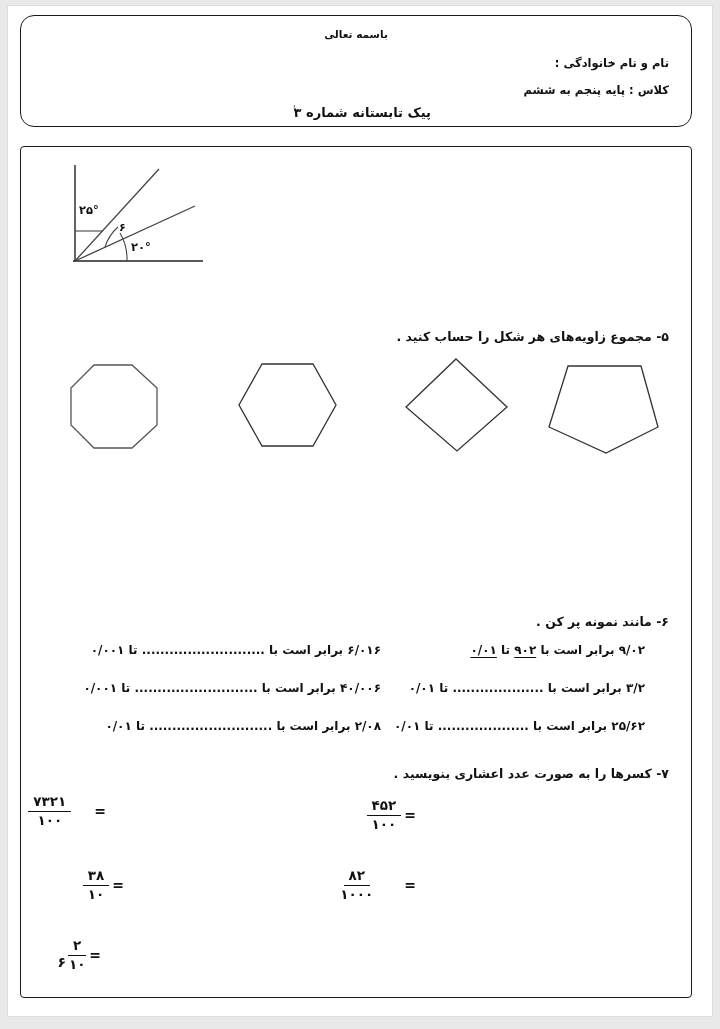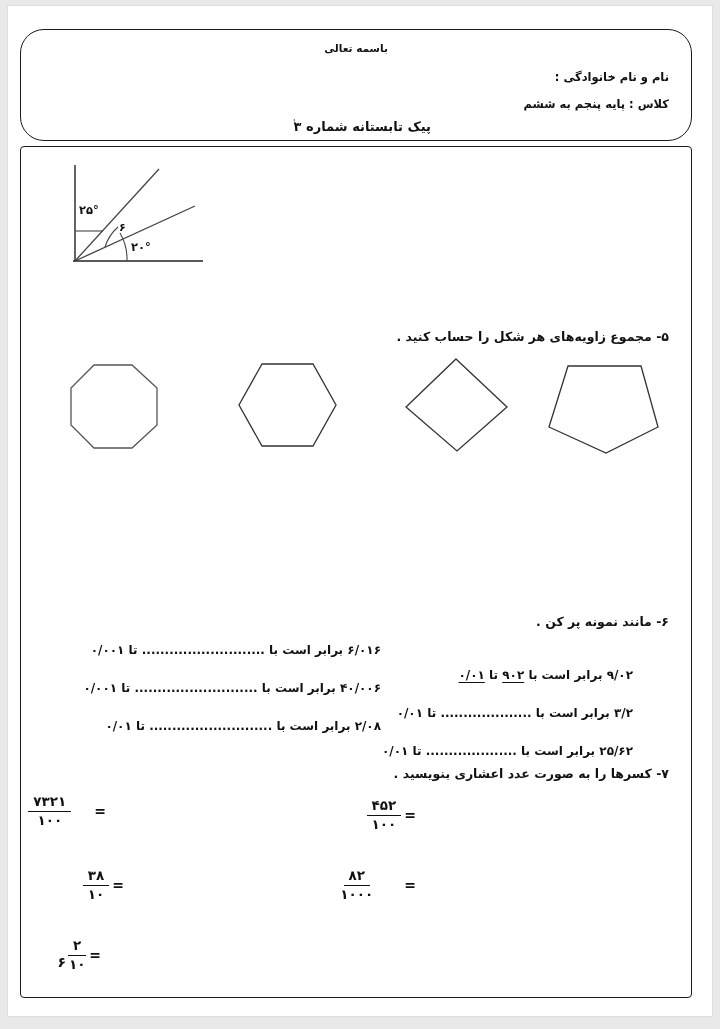--- a/index.html
+++ b/index.html
@@ -23,25 +23,25 @@
     width: 704px;
     height: 1010px;
     background: #ffffff;
     box-shadow: 0 0 0 1px #dedede;
   }
 
   
   .header-box {
     position: absolute;
     left: 12px;
-    top: 23px;
+    top: 9px;
     width: 672px;
     height: 112px;
     border: 1.6px solid #1a1a1a;
-    border-radius: 24px;
+    border-radius: 14px;
     box-sizing: border-box;
   }
   .basmala {
     position: absolute;
     top: 12px;
     left: 0;
     right: 0;
     text-align: center;
     font-size: 10.5px;
     font-weight: bold;
@@ -150,21 +150,21 @@
   }
   #fill-row-0 { top: 496px; }
   #fill-row-1 { top: 534px; }
   #fill-row-2 { top: 572px; }
 
   .fill-item {
     position: absolute;
     white-space: nowrap;
     direction: rtl;
   }
-  .fill-item.right-col { right: 58px; margin-top: 25px; }
+  .fill-item.right-col { right: 46px; }
   .fill-item.left-col  { right: 310px; }
 
   .blank-dots { letter-spacing: 1px; }
   .filled {
     text-decoration: underline;
     text-underline-offset: 3px;
   }
 
   
   .frac-grid {

